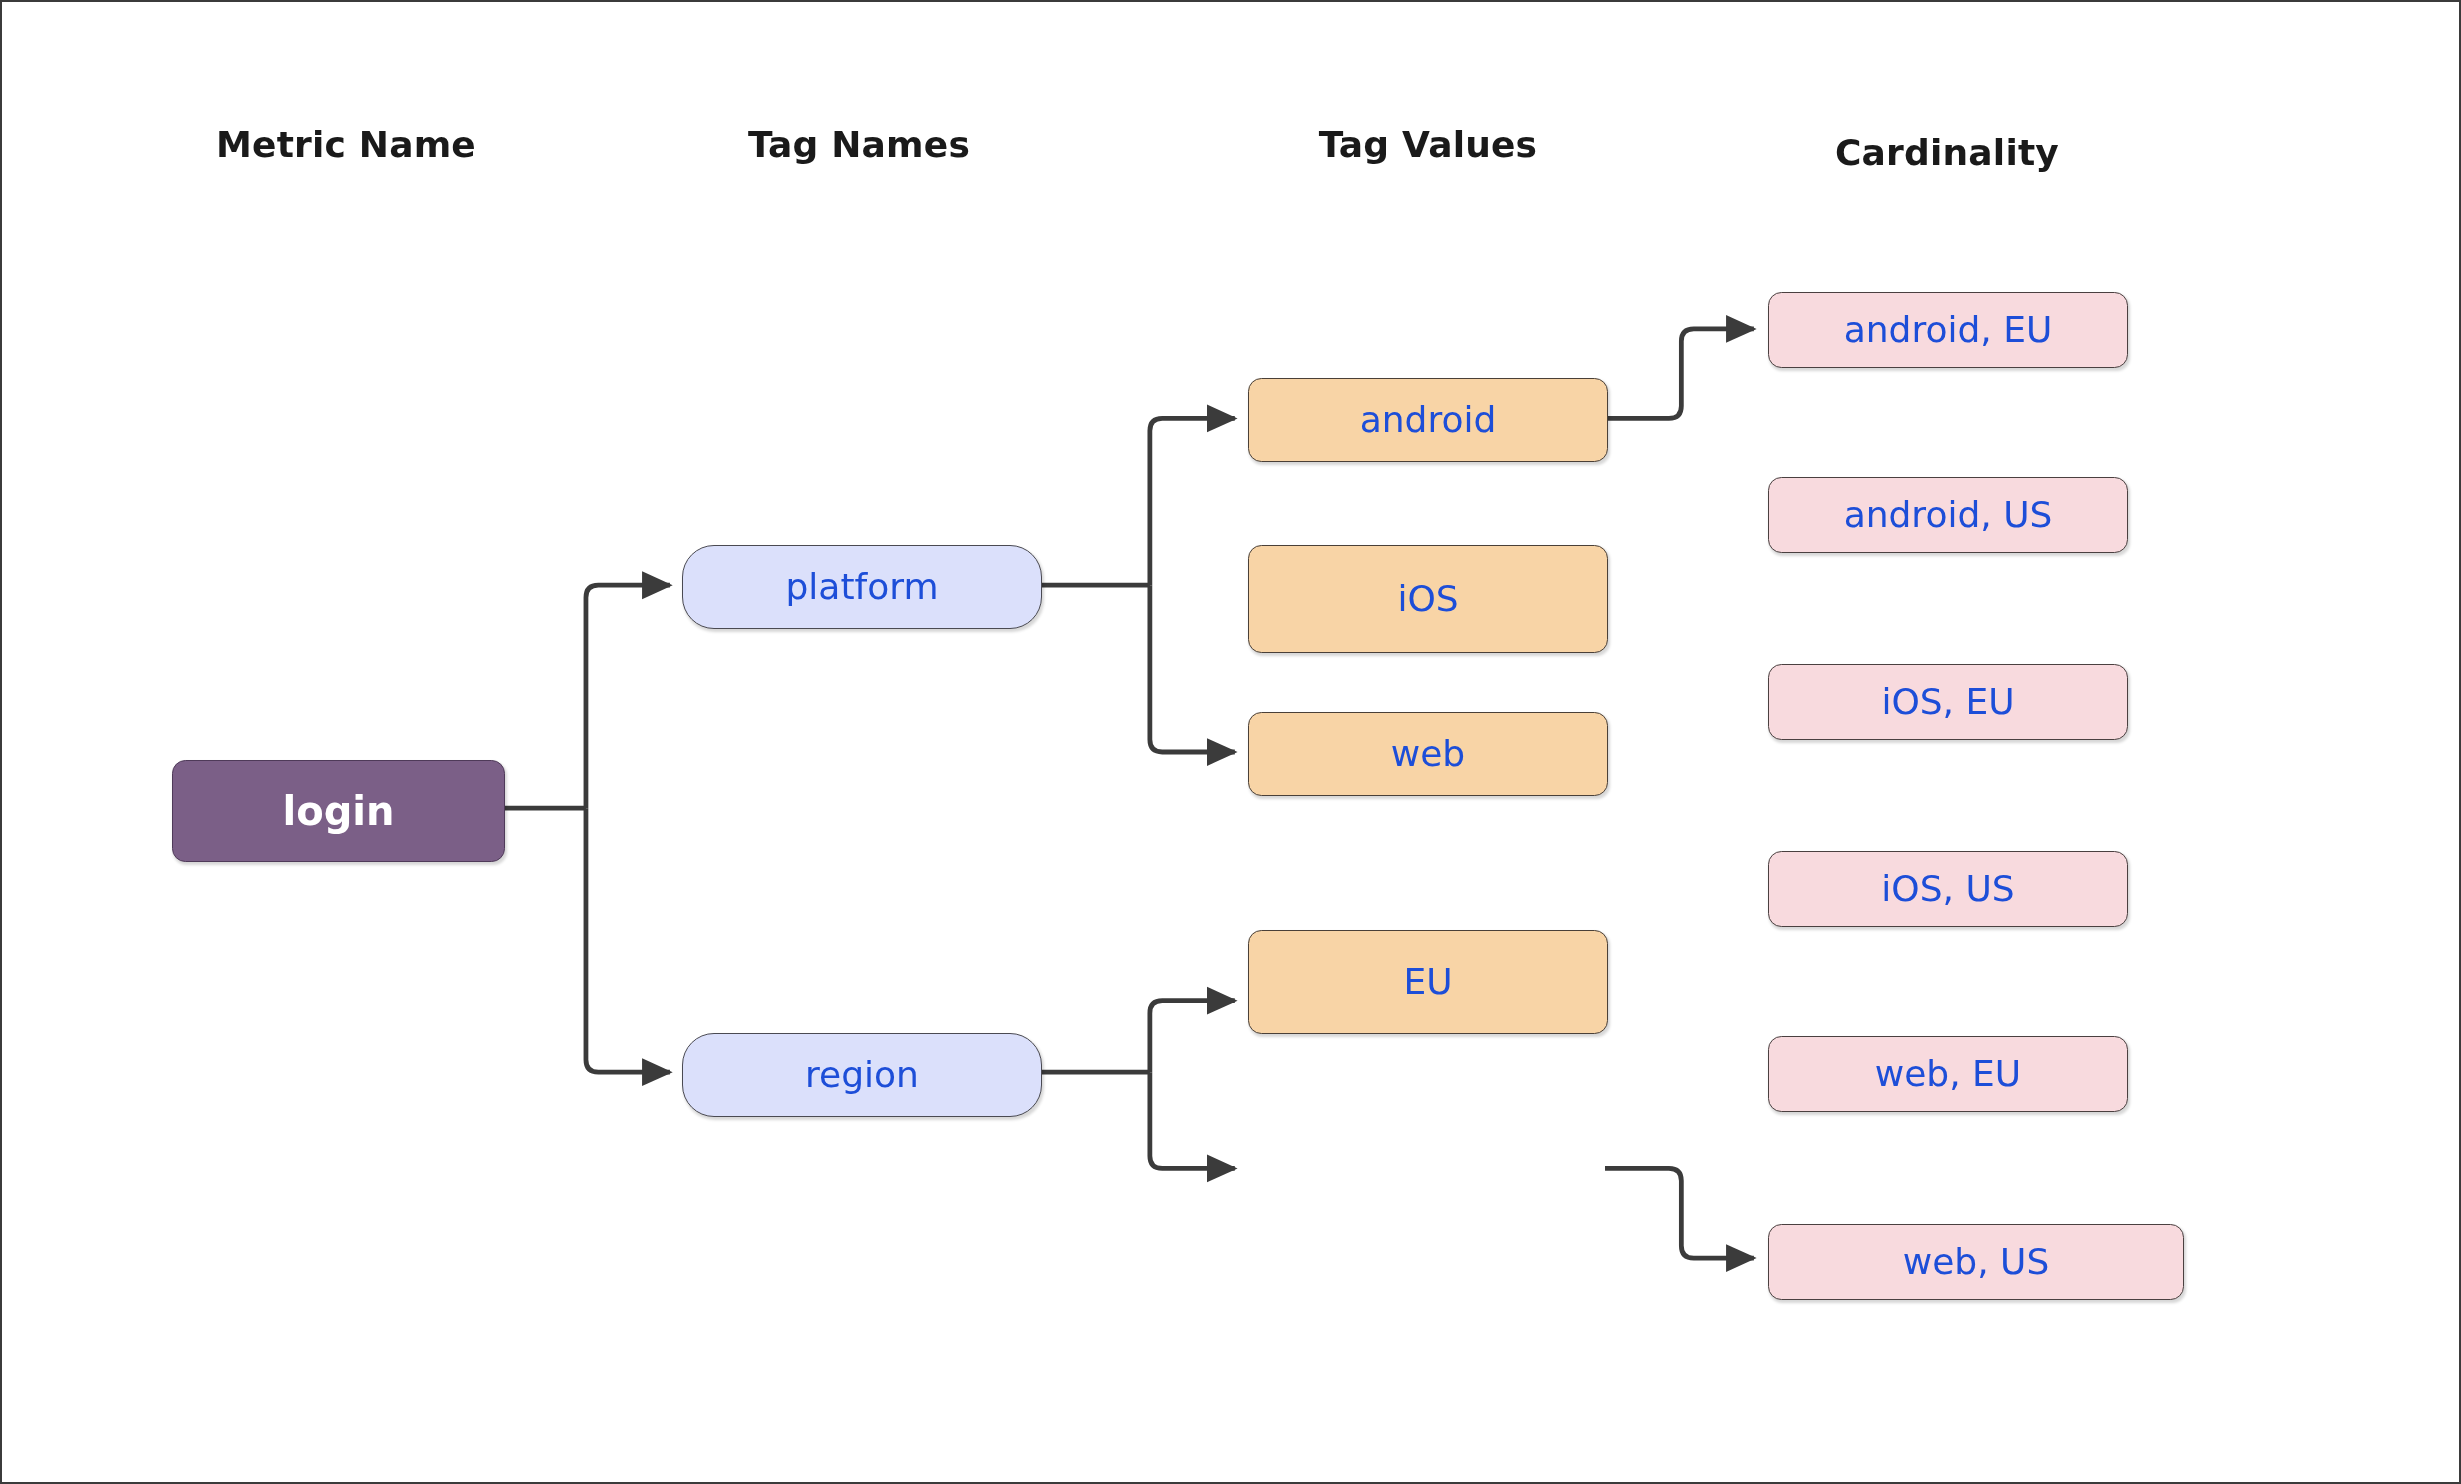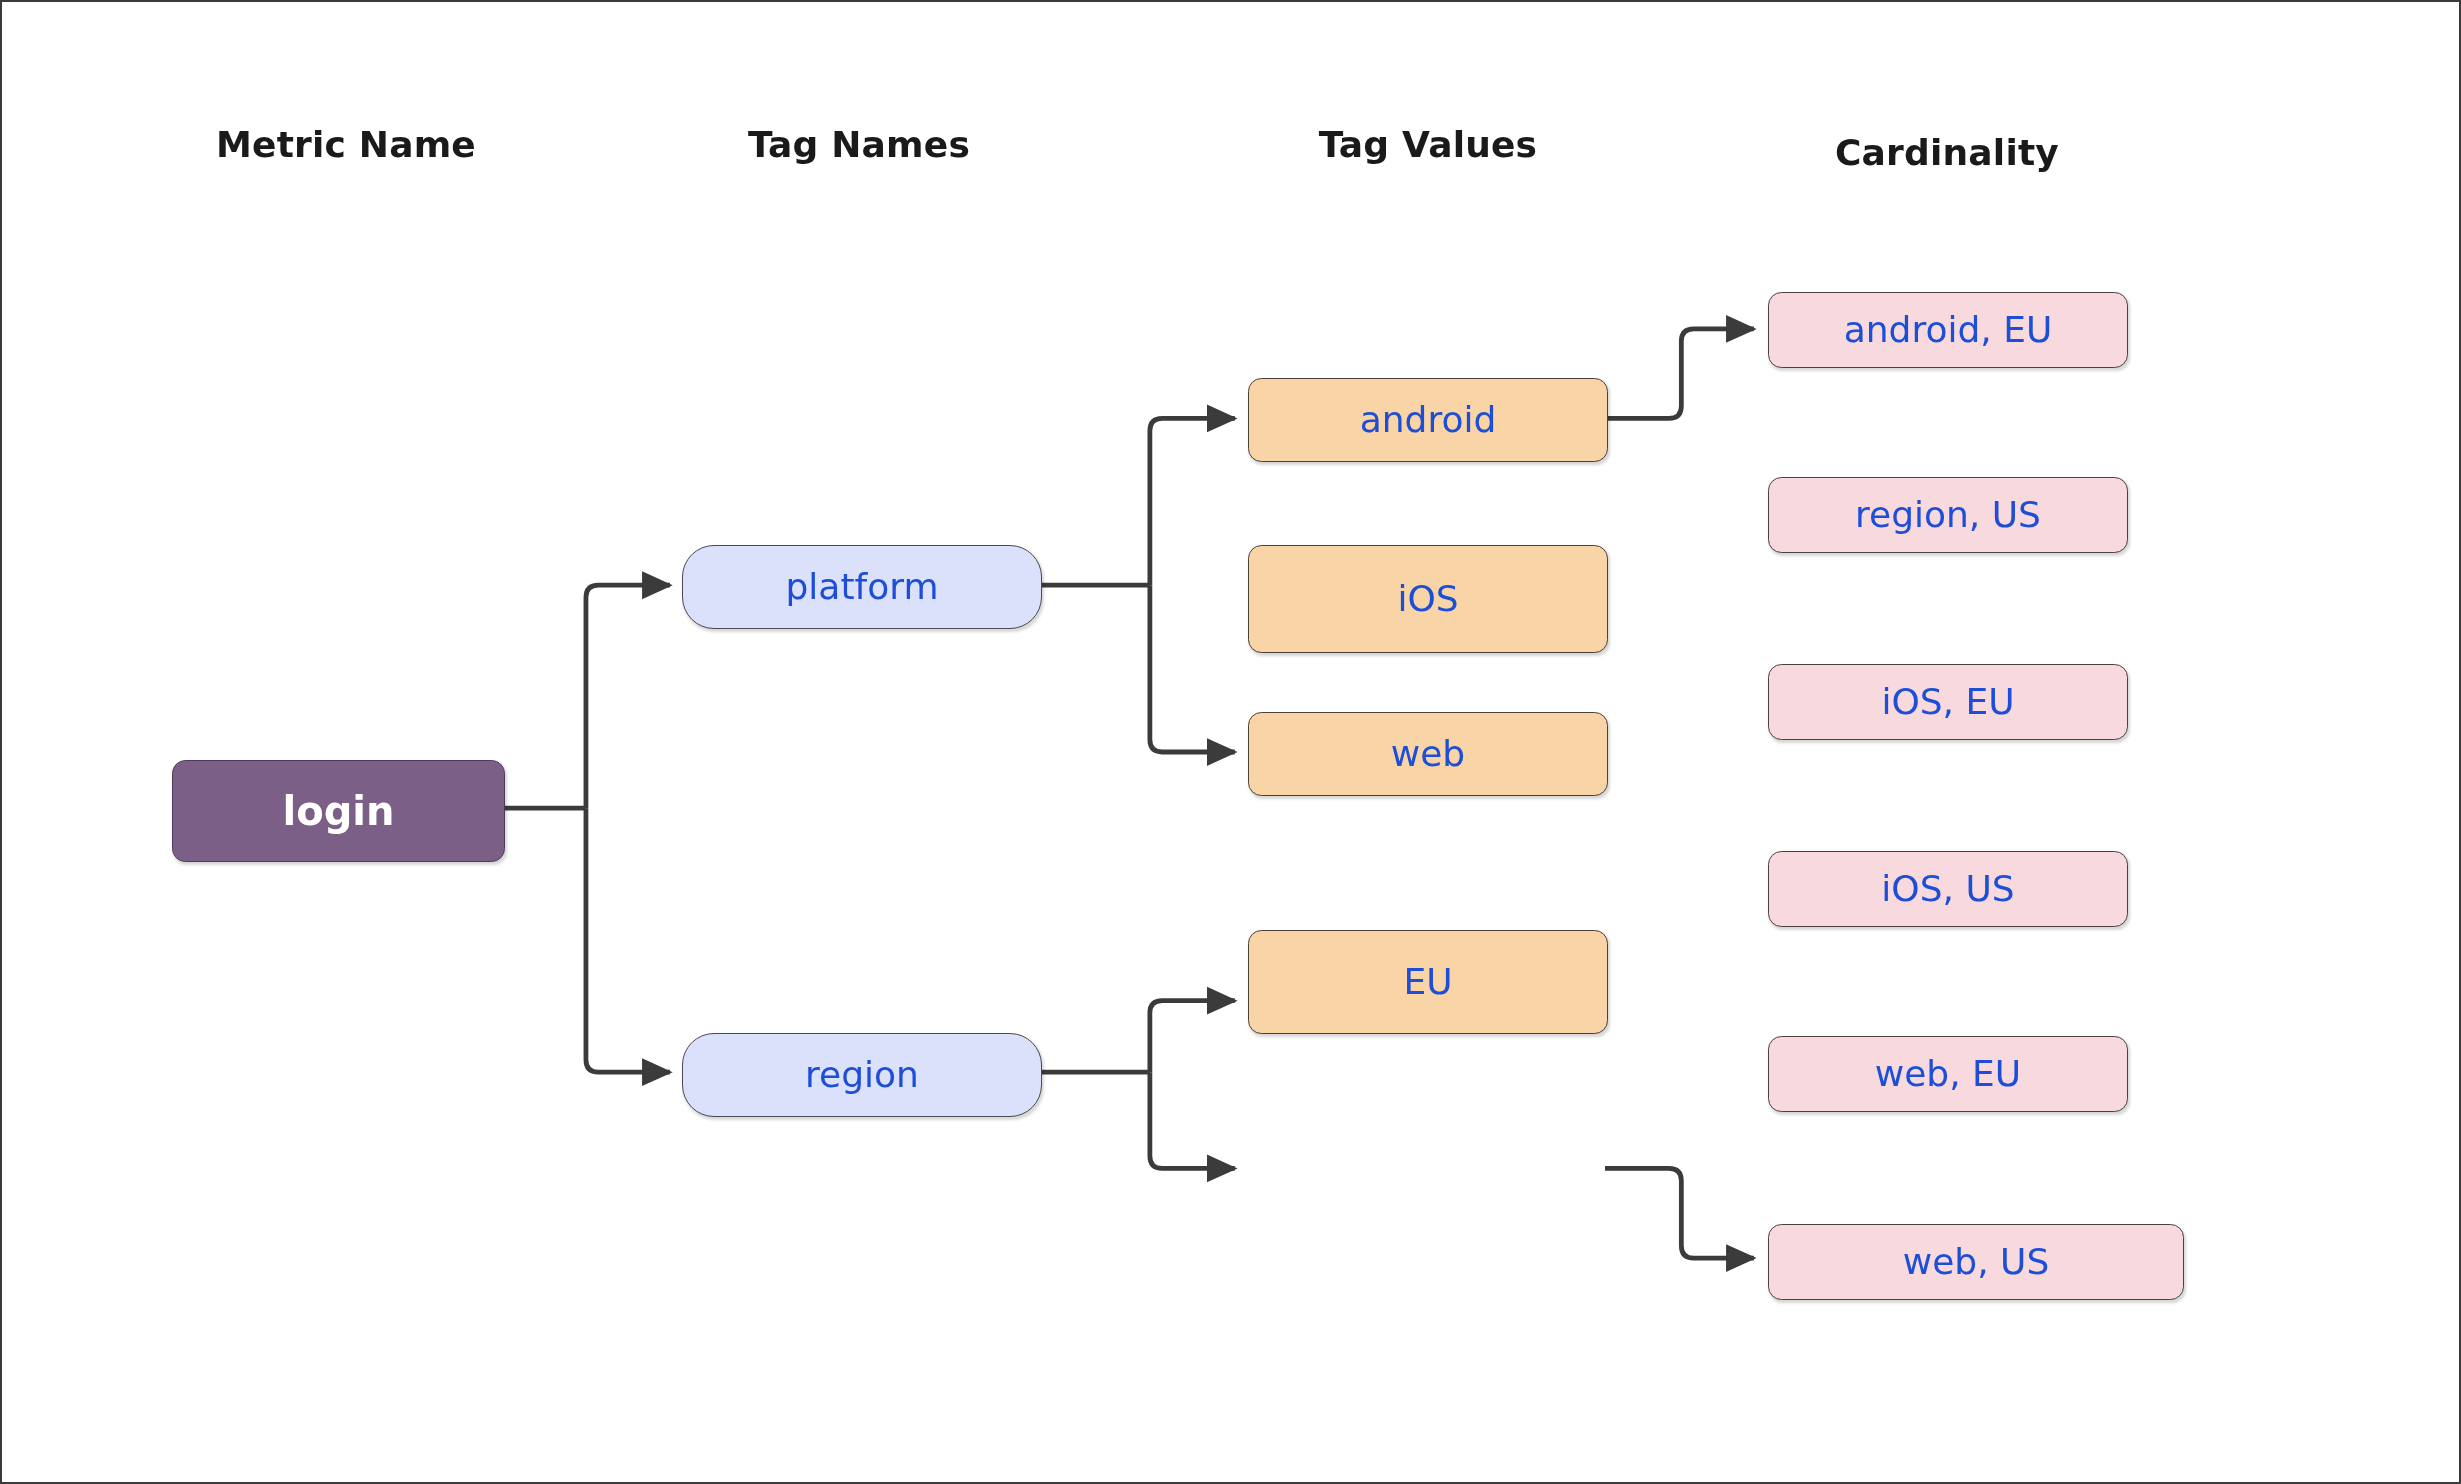--- a/index.html
+++ b/index.html
@@ -109,20 +109,20 @@
 
   <div class="node tagname" style="left:680px; top:543px; width:360px; height:84px;">platform</div>
   <div class="node tagname" style="left:680px; top:1031px; width:360px; height:84px;">region</div>
 
   <div class="node tagvalue" style="left:1246px; top:376px; width:360px; height:84px;">android</div>
   <div class="node tagvalue" style="left:1246px; top:543px; width:360px; height:108px;">iOS</div>
   <div class="node tagvalue" style="left:1246px; top:710px; width:360px; height:84px;">web</div>
   <div class="node tagvalue" style="left:1246px; top:928px; width:360px; height:104px;">EU</div>
 
   <div class="node card" style="left:1766px; top:290px; width:360px; height:76px;">android, EU</div>
-  <div class="node card" style="left:1766px; top:475px; width:360px; height:76px;">region, US</div>
+  <div class="node card" style="left:1766px; top:475px; width:360px; height:76px;">android, US</div>
   <div class="node card" style="left:1766px; top:662px; width:360px; height:76px;">iOS, EU</div>
   <div class="node card" style="left:1766px; top:849px; width:360px; height:76px;">iOS, US</div>
   <div class="node card" style="left:1766px; top:1034px; width:360px; height:76px;">web, EU</div>
   <div class="node card" style="left:1766px; top:1222px; width:416px; height:76px;">web, US</div>
 
 </div>
 
 
 </body></html>

